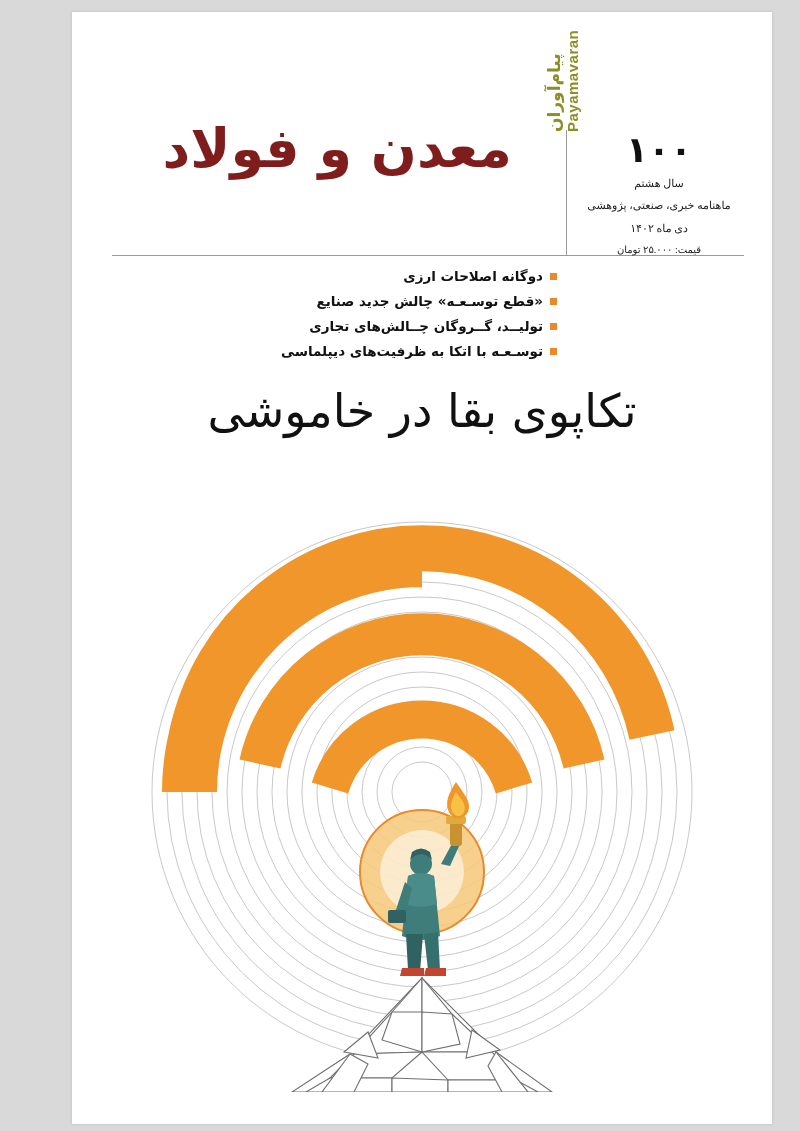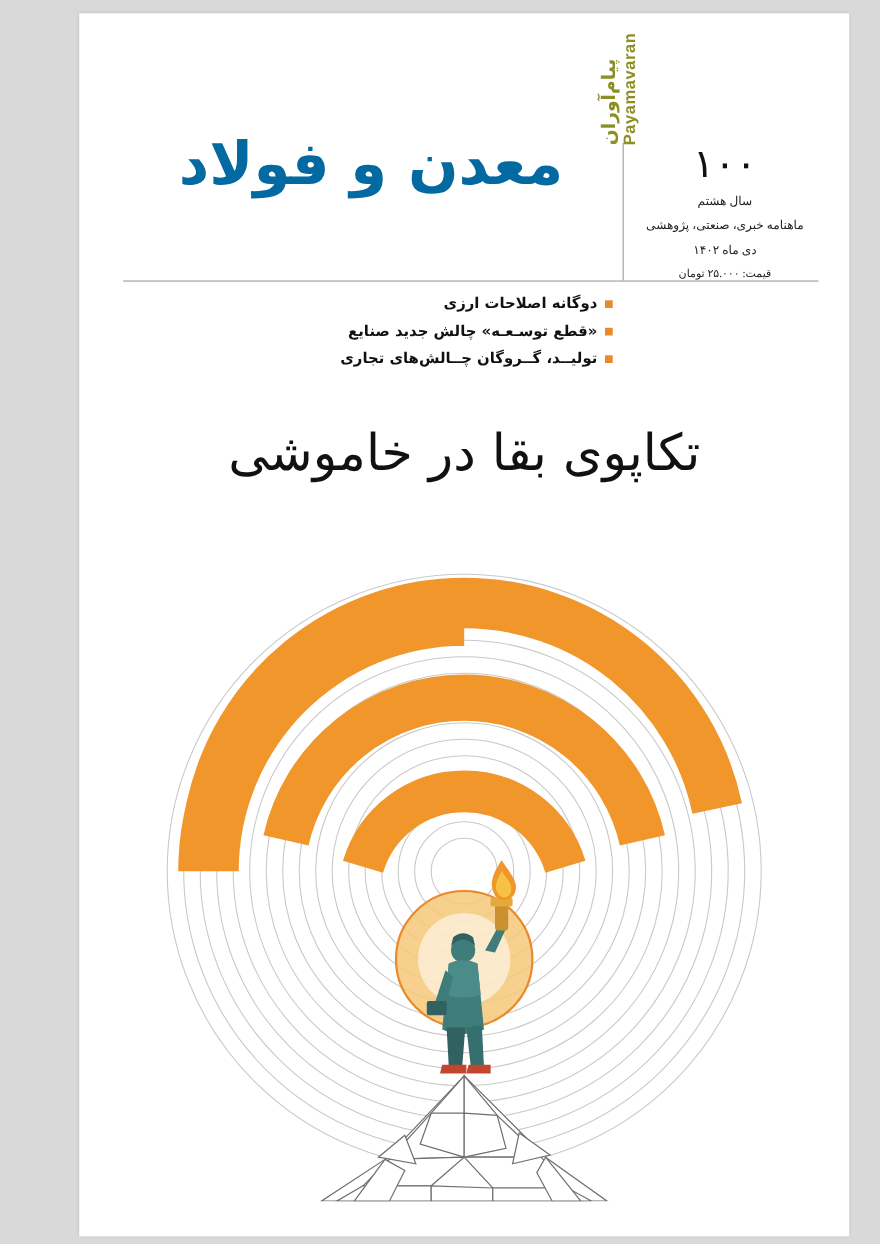--- a/index.html
+++ b/index.html
@@ -40,21 +40,21 @@
     left: 40px;
     top: 110px;
     width: 400px;
     text-align: right;
     direction: rtl;
   }
   .brand-fa {
     font-family: "DejaVu Sans", sans-serif;
     font-weight: bold;
     font-size: 54px;
-    color: #0369a1;
+    color: #7f1d1d;
     letter-spacing: -1px;
     line-height: 1;
     white-space: nowrap;
   }
   .brand-en {
     font-family: "Liberation Sans", sans-serif;
     font-weight: bold;
     font-size: 40px;
     letter-spacing: 1px;
     color: #8d8f26;
@@ -103,21 +103,21 @@
     position: absolute;
     right: 28px;
     top: 118px;
     width: 170px;
     text-align: center;
     direction: rtl;
     font-family: "DejaVu Sans", sans-serif;
   }
   .issue-num {
     font-size: 36px;
-    font-weight: normal;
+    font-weight: bold;
     color: #111;
     letter-spacing: 2px;
     line-height: 1.1;
   }
   .issue-line {
     font-size: 11px;
     color: #222;
     margin-top: 5px;
     line-height: 1.6;
     font-family: Liberation Serif, serif;
@@ -229,20 +229,24 @@
         <span class="sq"></span>
         <span>دوگانه اصلاحات ارزی</span>
       </div>
       <div class="bullet">
         <span class="sq"></span>
         <span>«قطع توسـعـه» چالش جدید صنایع</span>
       </div>
       <div class="bullet">
         <span class="sq"></span>
         <span>تولیــد، گــروگان چــالش‌های تجاری</span>
+      </div>
+      <div class="bullet">
+        <span class="sq"></span>
+        <span>توسـعـه با اتکا به ظرفیت‌های دیپلماسی</span>
       </div>
     </div>
 
     <div class="main-title">تکاپوی بقا در خاموشی</div>
 
     <div class="art">
       <svg viewBox="0 0 660 600" width="660" height="600" xmlns="http://www.w3.org/2000/svg">
 
         <g stroke="#c9c9c9" stroke-width="1" fill="none">
           <circle cx="330" cy="300" r="30"></circle>

